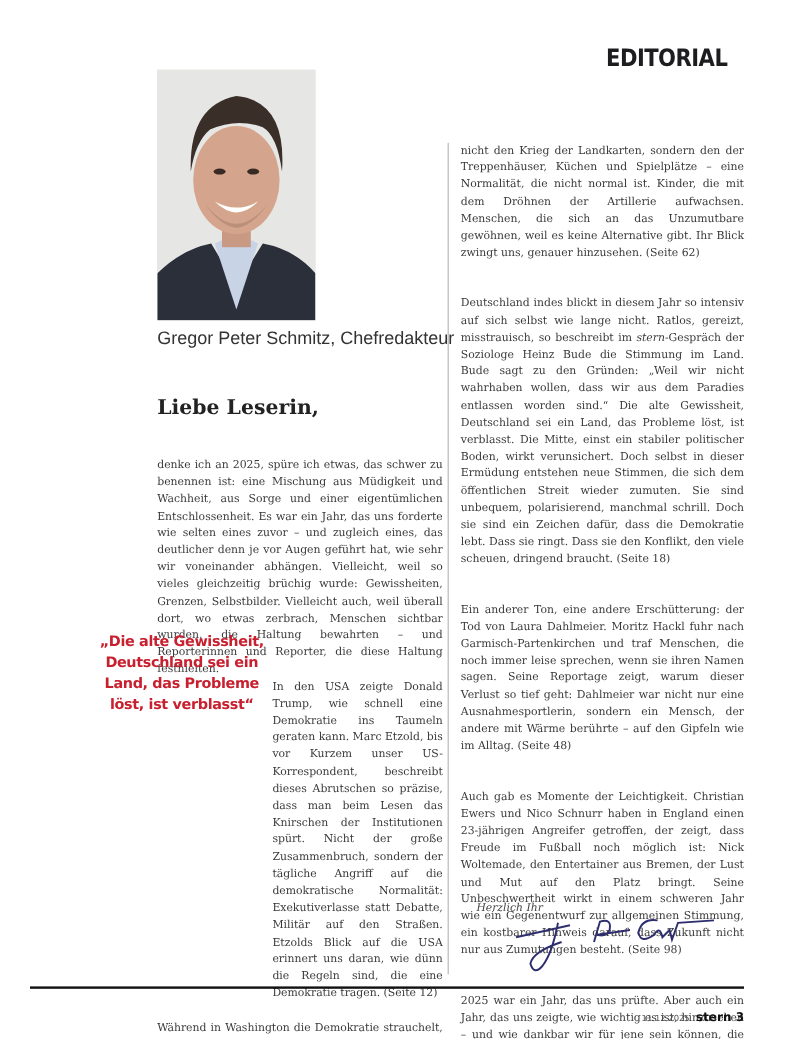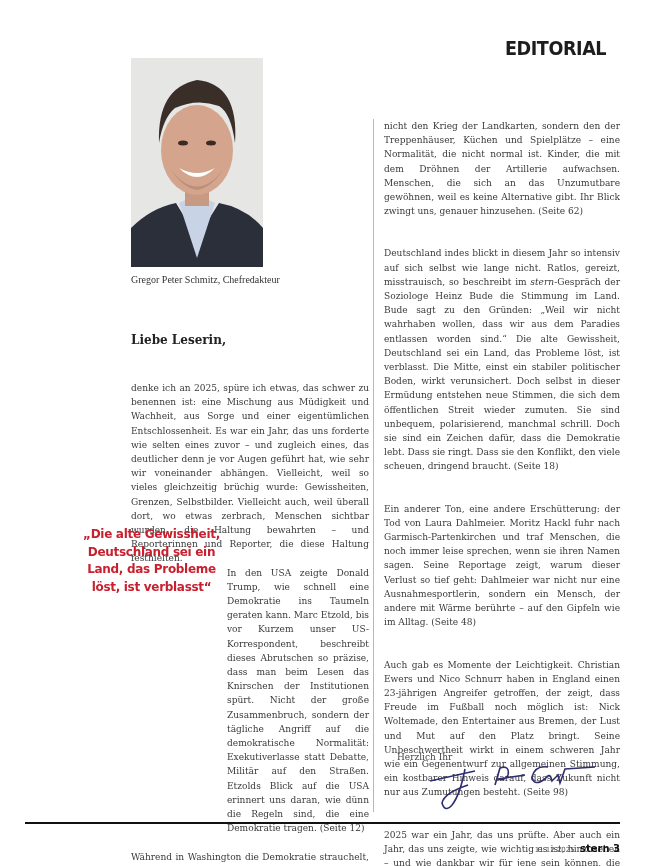--- a/index.html
+++ b/index.html
@@ -1,31 +1,31 @@
 <!DOCTYPE html>
 <html><head>
 <meta charset="utf-8">
 <style>
   html, body { margin:0; padding:0; background:#ffffff; }
   body { width:666px; height:866px; position:relative; overflow:hidden; color:#333; }
   .abs { position:absolute; }
   .section-label { left:505px; top:36px; font-family:"DejaVu Sans", sans-serif; font-weight:bold; font-size:20px; letter-spacing:-0.5px; color:#1d1d1f; transform:scaleX(0.88); transform-origin:left top; }
   .photo { left:131px; top:58px; width:132px; height:209px; overflow:hidden; background:#e4e4e2; }
-  .caption { left:131px; top:274px; font-family:Liberation Serif, serif; font-size:10px; color:#333; }
-  .salutation { left:131px; top:330px; font-family:"DejaVu Serif", serif; font-weight:bold; font-size:12px; line-height:21px; color:#222; }
+  .caption { left:131px; top:274px; font-family:Liberation Sans, sans-serif; font-size:15px; color:#333; }
+  .salutation { left:131px; top:330px; font-family:"DejaVu Serif", serif; font-weight:bold; font-size:17px; line-height:21px; color:#222; }
   .col-rule { left:373px; top:119px; width:1px; height:693px; background:#b8b8b8; }
   .body-text { font-family:"DejaVu Serif", serif; font-size:9.05px; line-height:14.2px; color:#3a3a3a; text-align:justify; hyphens:manual; }
   .body-text p { margin:0; }
   .left-col { left:131px; top:381px; width:238px; }
   .left-col p + p { margin-top:14px; }
   .right-col { left:384px; top:119px; width:236px; }
   .right-col p + p { margin-top:28px; }
   .float-space { float:left; width:96px; height:270px; shape-outside:inset(0); }
   .pullquote { left:78px; top:526px; width:147px; text-align:center; font-family:"DejaVu Sans", sans-serif; font-weight:bold; font-size:12px; line-height:17.6px; color:#c8202f; letter-spacing:-0.3px; }
-  .closing { left:397px; top:752px; font-family:"DejaVu Serif", serif; font-size:9px; color:#444; }
+  .closing { left:397px; top:752px; font-family:"DejaVu Serif", serif; font-size:9px; color:#444;font-style:italic; }
   .signature { left:430px; top:765px; width:165px; height:50px; }
   .bottom-rule { left:25px; top:822px; width:595px; height:2px; background:#111; }
   .folio { right:46px; top:843px; font-family:"DejaVu Sans", sans-serif; font-size:7px; color:#555; }
   .folio b { font-size:10px; color:#111; margin-left:3px;text-align:center; }
 </style>
 </head>
 <body>
 
 <div class="abs section-label">EDITORIAL</div>
 

